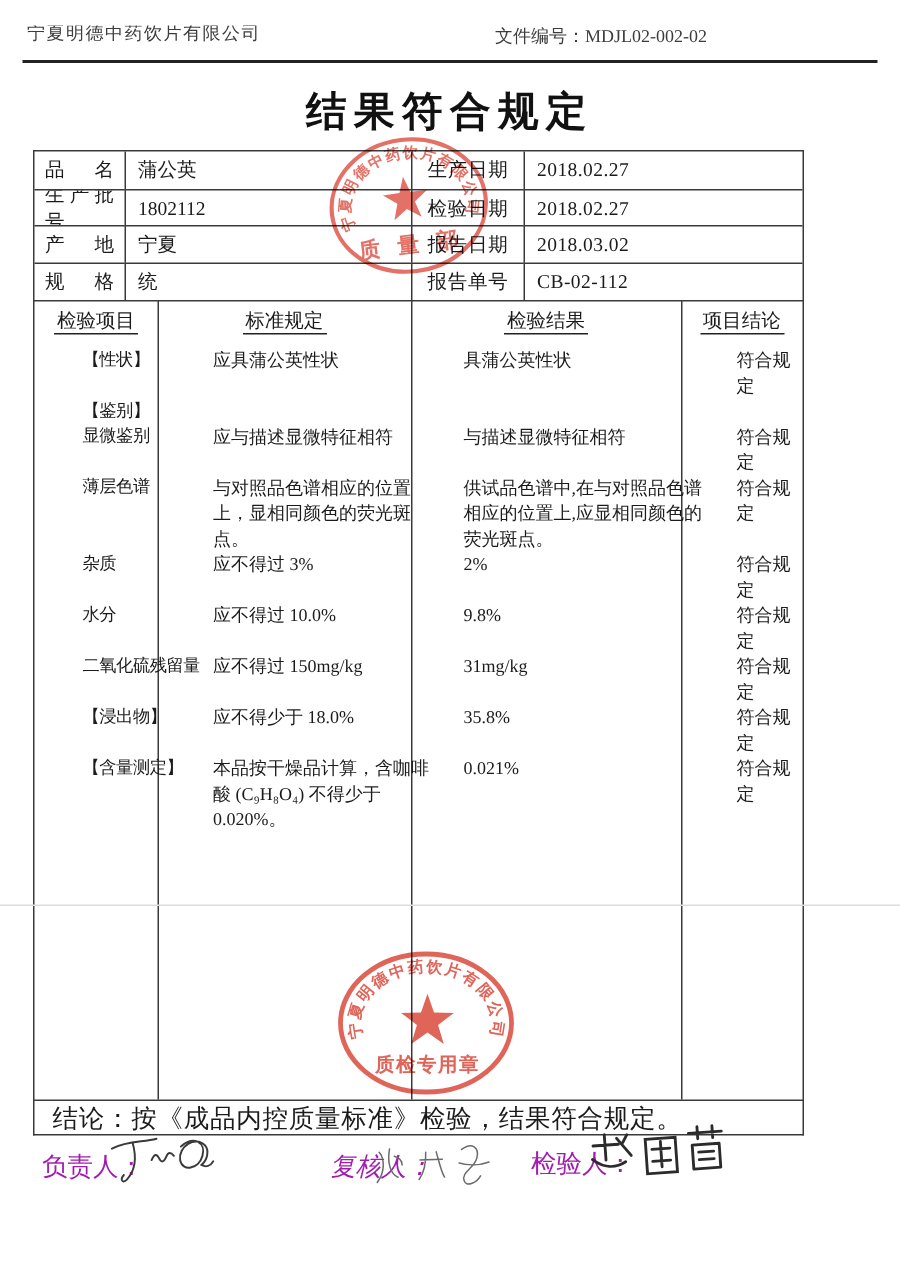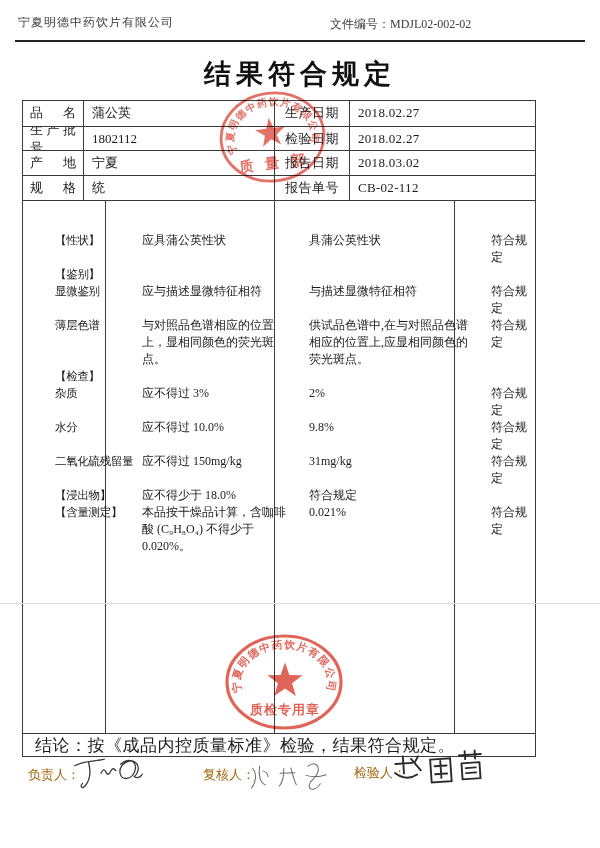--- a/index.html
+++ b/index.html
@@ -51,22 +51,22 @@
   .irow>div:nth-child(4){padding-left:9px;}
   
   .fold-line{left:0;top:603px;width:600px;height:1px;background:#dddddd;}
   
   .concl{
     left:22px;top:734px;width:514px;height:23px;box-sizing:border-box;
     border:1px solid #3a3a3a;border-top:none;display:flex;align-items:center;
     padding-left:12px;font-size:17px;letter-spacing:0.5px;
   }
   
-  .sig-label{font-size:13px;color:#a16207;}
-  .lb1{left:28px;top:766px;} .lb2{left:203px;top:766px;} .lb3{left:354px;top:764px;}
+  .sig-label{font-size:17px;color:#a21caf;}
+  .lb1{left:28px;top:766px;} .lb2{left:220px;top:766px;font-style:italic;} .lb3{left:354px;top:764px;}
   .sigsvg{position:absolute;}
   
   .stamp{position:absolute;mix-blend-mode:multiply;pointer-events:none;}
 </style>
 </head>
 <body>
 
 <div class="abs hdr-left">
     <span>宁夏明德中药饮片有限公司</span>
   </div>
@@ -99,20 +99,26 @@
     </div>
     <div class="ic-v1">统</div>
     <div class="ic-l2">报告单号</div>
     <div class="ic-v2">CB-02-112</div>
   </div>
 
 <div class="abs items-table">
   <div class="vline v1"></div>
   <div class="vline v2"></div>
   <div class="vline v3"></div>
+  <div class="items-header" id="itemsHeader">
+      <div><span class="u">检验项目</span></div>
+      <div><span class="u">标准规定</span></div>
+      <div><span class="u">检验结果</span></div>
+      <div><span class="u">项目结论</span></div>
+    </div>
   <div class="items-body" id="itemsBody">
       <div class="irow">
         <div>【性状】</div>
         <div>应具蒲公英性状</div>
         <div>具蒲公英性状</div>
         <div>符合规定</div>
       </div>
       <div class="irow">
         <div>【鉴别】</div>
         <div></div>
@@ -125,46 +131,41 @@
         <div>与描述显微特征相符</div>
         <div>符合规定</div>
       </div>
       <div class="irow">
         <div>薄层色谱</div>
         <div>与对照品色谱相应的位置上，显相同颜色的荧光斑点。</div>
         <div>供试品色谱中,在与对照品色谱相应的位置上,应显相同颜色的荧光斑点。</div>
         <div>符合规定</div>
       </div>
       <div class="irow">
-        <div>【检查】</div>
-        <div></div>
-        <div></div>
-        <div></div>
-      </div>
-      <div class="irow">
         <div>杂质</div>
         <div>应不得过 3%</div>
         <div>2%</div>
         <div>符合规定</div>
       </div>
       <div class="irow">
         <div>水分</div>
         <div>应不得过 10.0%</div>
         <div>9.8%</div>
         <div>符合规定</div>
       </div>
       <div class="irow">
         <div>二氧化硫残留量</div>
         <div>应不得过 150mg/kg</div>
         <div>31mg/kg</div>
         <div>符合规定</div>
       </div>
       <div class="irow">
         <div>【浸出物】</div>
         <div>应不得少于 18.0%</div>
+        <div>35.8%</div>
         <div>符合规定</div>
       </div>
       <div class="irow">
         <div>【含量测定】</div>
         <div>本品按干燥品计算，含咖啡酸 (C₉H₈O₄) 不得少于 0.020%。</div>
         <div>0.021%</div>
         <div>符合规定</div>
       </div>
     </div>
 </div>

